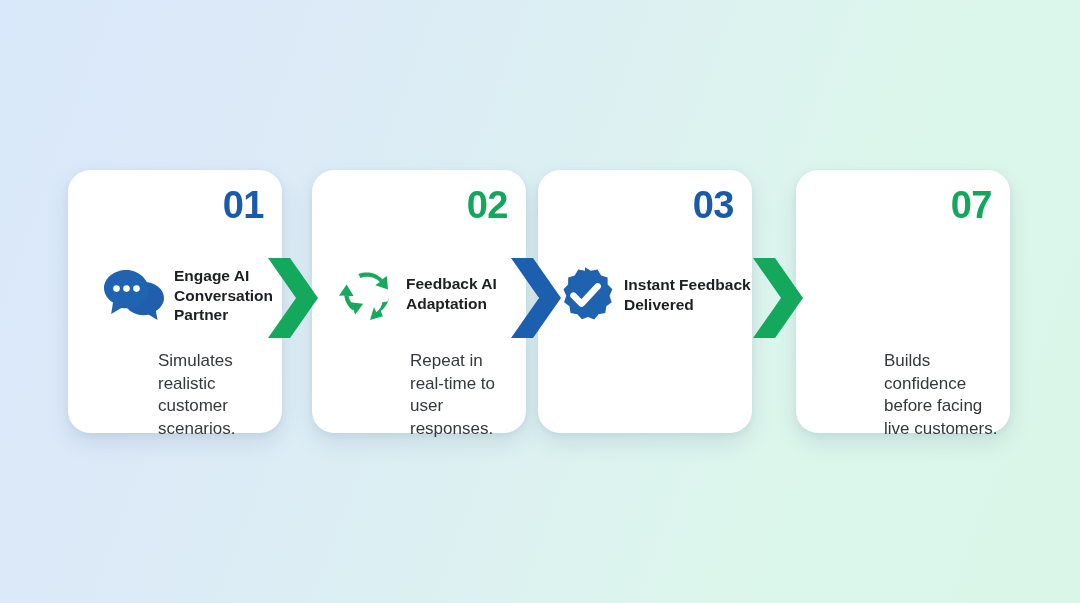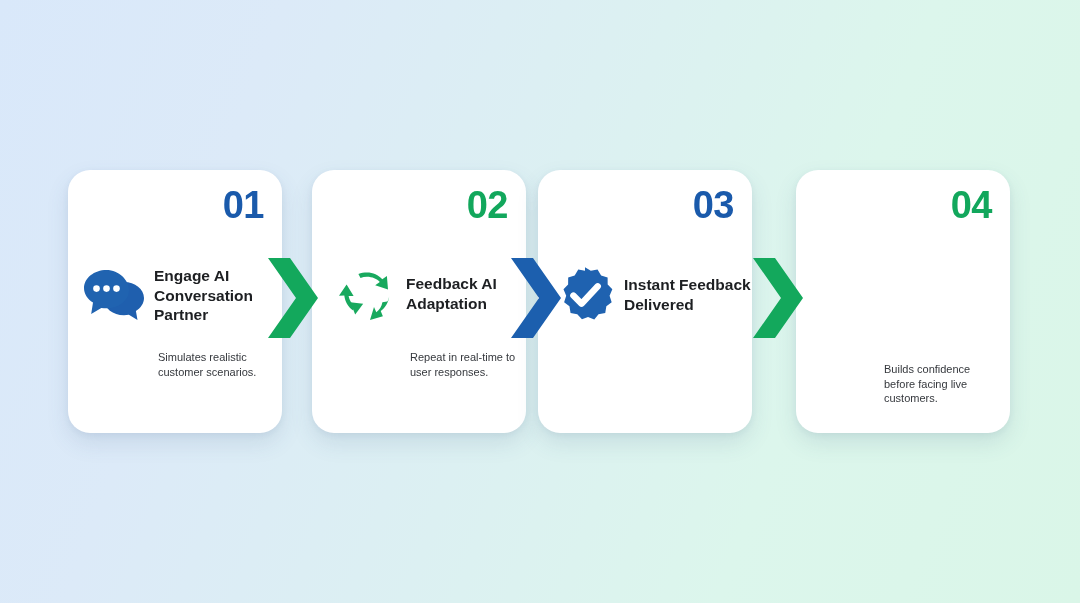--- a/index.html
+++ b/index.html
@@ -76,30 +76,30 @@
     font-size: 15.5px;
     font-weight: bold;
     color: #1d1f22;
     line-height: 1.26;
     padding-right: 8px;
   }
 
   .card-desc {
     position: absolute;
     top: 180px;
-    font-size: 11px;
+    font-size: 17px;
     color: #35383d;
     line-height: 1.33;
   }
   .c1 .card-desc { left: 90px; width: 112px; }
   .c2 .card-desc { left: 98px; width: 106px; }
   .c3 .card-desc { left: 88px; width: 118px; }
-  .c4 .card-desc { left: 88px; width: 118px; margin-top: 12px; }
-
-  .c1 .row { padding-left: 8px; }
+  .c4 .card-desc { left: 88px; width: 118px; }
+
+  .c1 .row { padding-left: 8px; margin-left: 20px; }
   .c2 .row { padding-left: 16px; }
   .c3 .row { padding-left: 8px; }
   .c4 .row { padding-left: 8px; }
 
   
   .chevron {
     position: absolute;
     top: 256px;
     width: 52px;
     height: 84px;
@@ -193,17 +193,17 @@
     </div>
   </div>
 
   <div class="chevron ch3">
     <svg width="52" height="84" viewBox="0 0 52 84">
       <path d="M2 2 L30 42 L2 82 L24 82 L52 42 L24 2 Z" fill="#13a85c"></path>
     </svg>
   </div>
 
   <div class="card c4">
-    <div class="step-number num-green">04</div>
+    <div class="step-number num-green">07</div>
     <div class="card-desc">Builds confidence before facing live customers.</div>
   </div>
 
 </div>
 
 </body></html>

